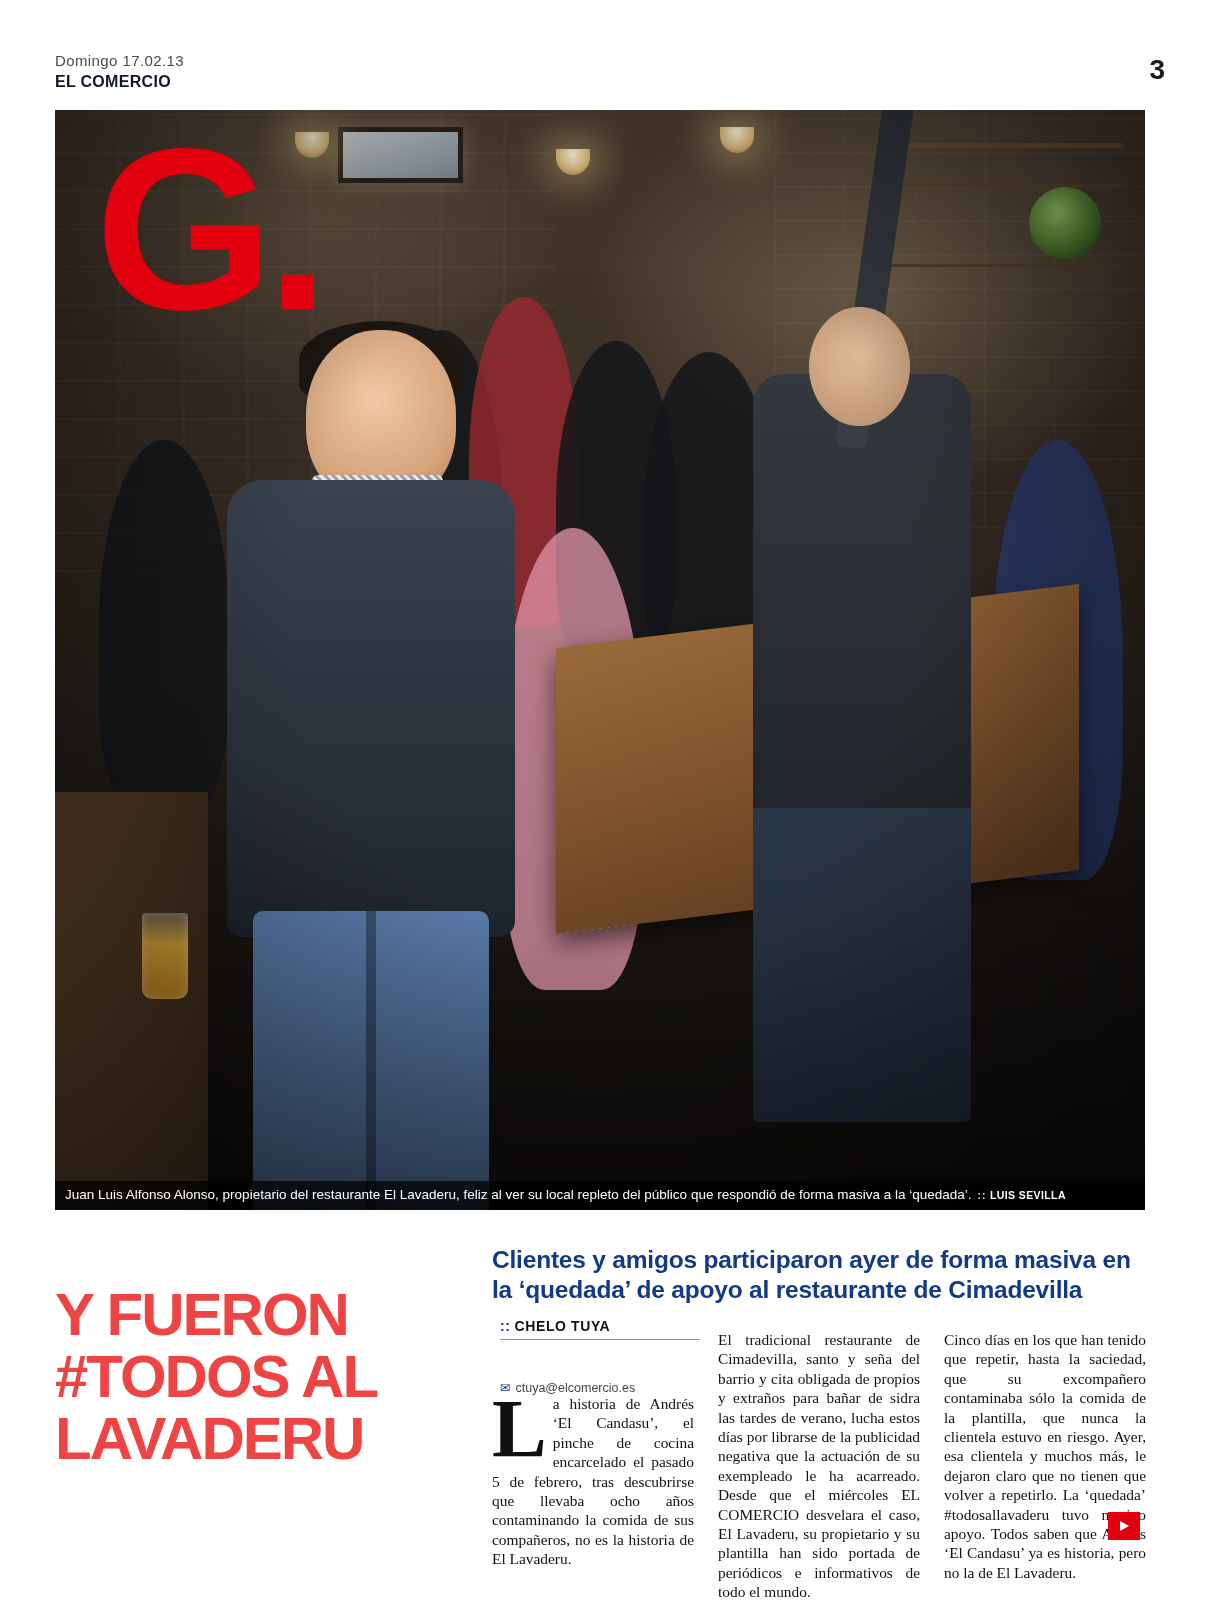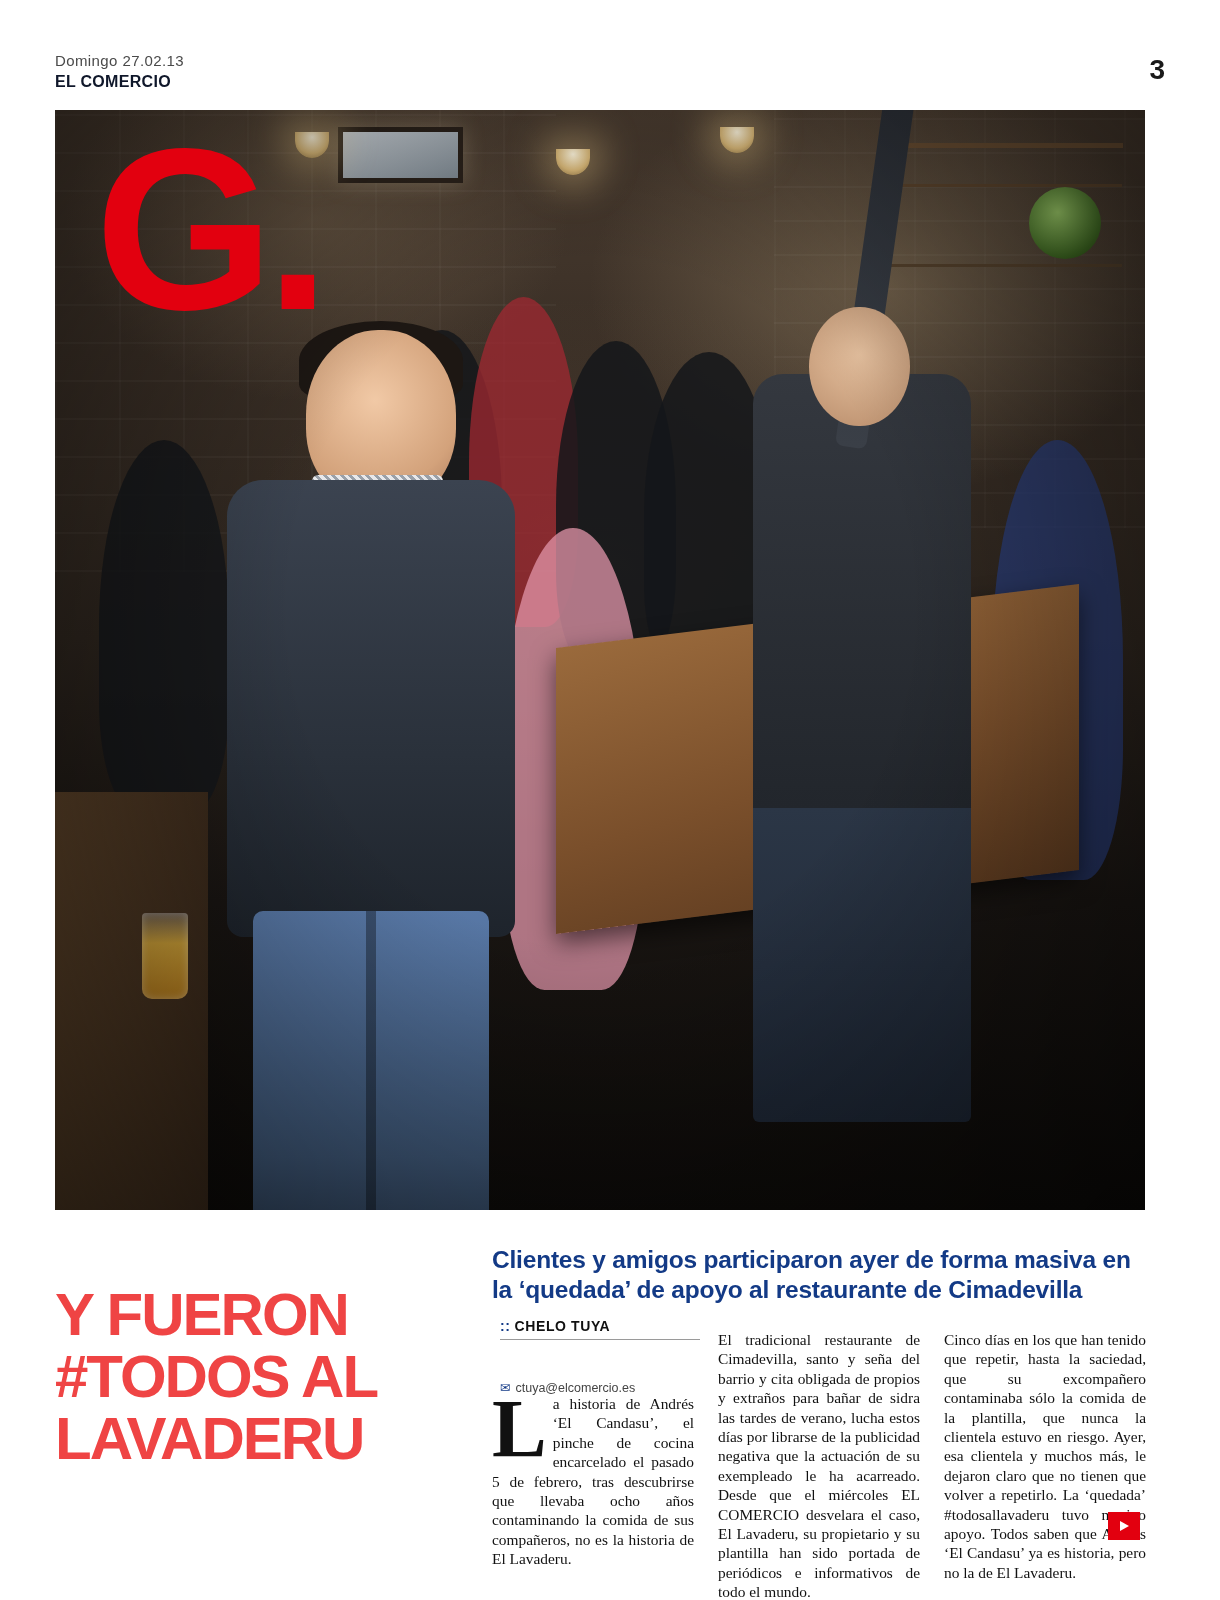--- a/index.html
+++ b/index.html
@@ -379,21 +379,21 @@
     display: flex;
     align-items: center;
     justify-content: center;
   }
   .end-arrow svg { display: block; }
 </style>
 </head>
 <body>
 
 <div class="page-header">
-  <div class="masthead-date">Domingo 27.02.13</div>
+  <div class="masthead-date">Domingo 17.02.13</div>
   <div class="masthead-name">EL COMERCIO</div>
   <div class="page-number">3</div>
 </div>
 
 <div class="photo-block">
   <div class="photo-canvas">
     <div class="wall"></div>
     <div class="wall2"></div>
     <div class="tv-screen"></div>
     <div class="lamp l1"></div>
@@ -426,20 +426,24 @@
     </div>
 
     <div class="p-raise">
       <div class="arm"></div>
       <div class="head2"></div>
     </div>
 
     <div class="photo-vignette"></div>
   </div>
 
+  <div class="photo-caption">
+    <span class="caption-text">Juan Luis Alfonso Alonso, propietario del restaurante El Lavaderu, feliz al ver su local repleto del público que respondió de forma masiva a la ‘quedada’.</span>
+    <span class="credit"><span class="dots">::</span> <span>LUIS SEVILLA</span></span>
+  </div>
 </div>
 
 <div class="logo-block">
   <div class="logo-g">G.</div>
 </div>
 
 <h1 class="headline">Y FUERON #TODOS AL LAVADERU</h1>
 
 <div class="subhead">Clientes y amigos participaron ayer de forma masiva en la ‘quedada’ de apoyo al restaurante de Cimadevilla</div>
 

